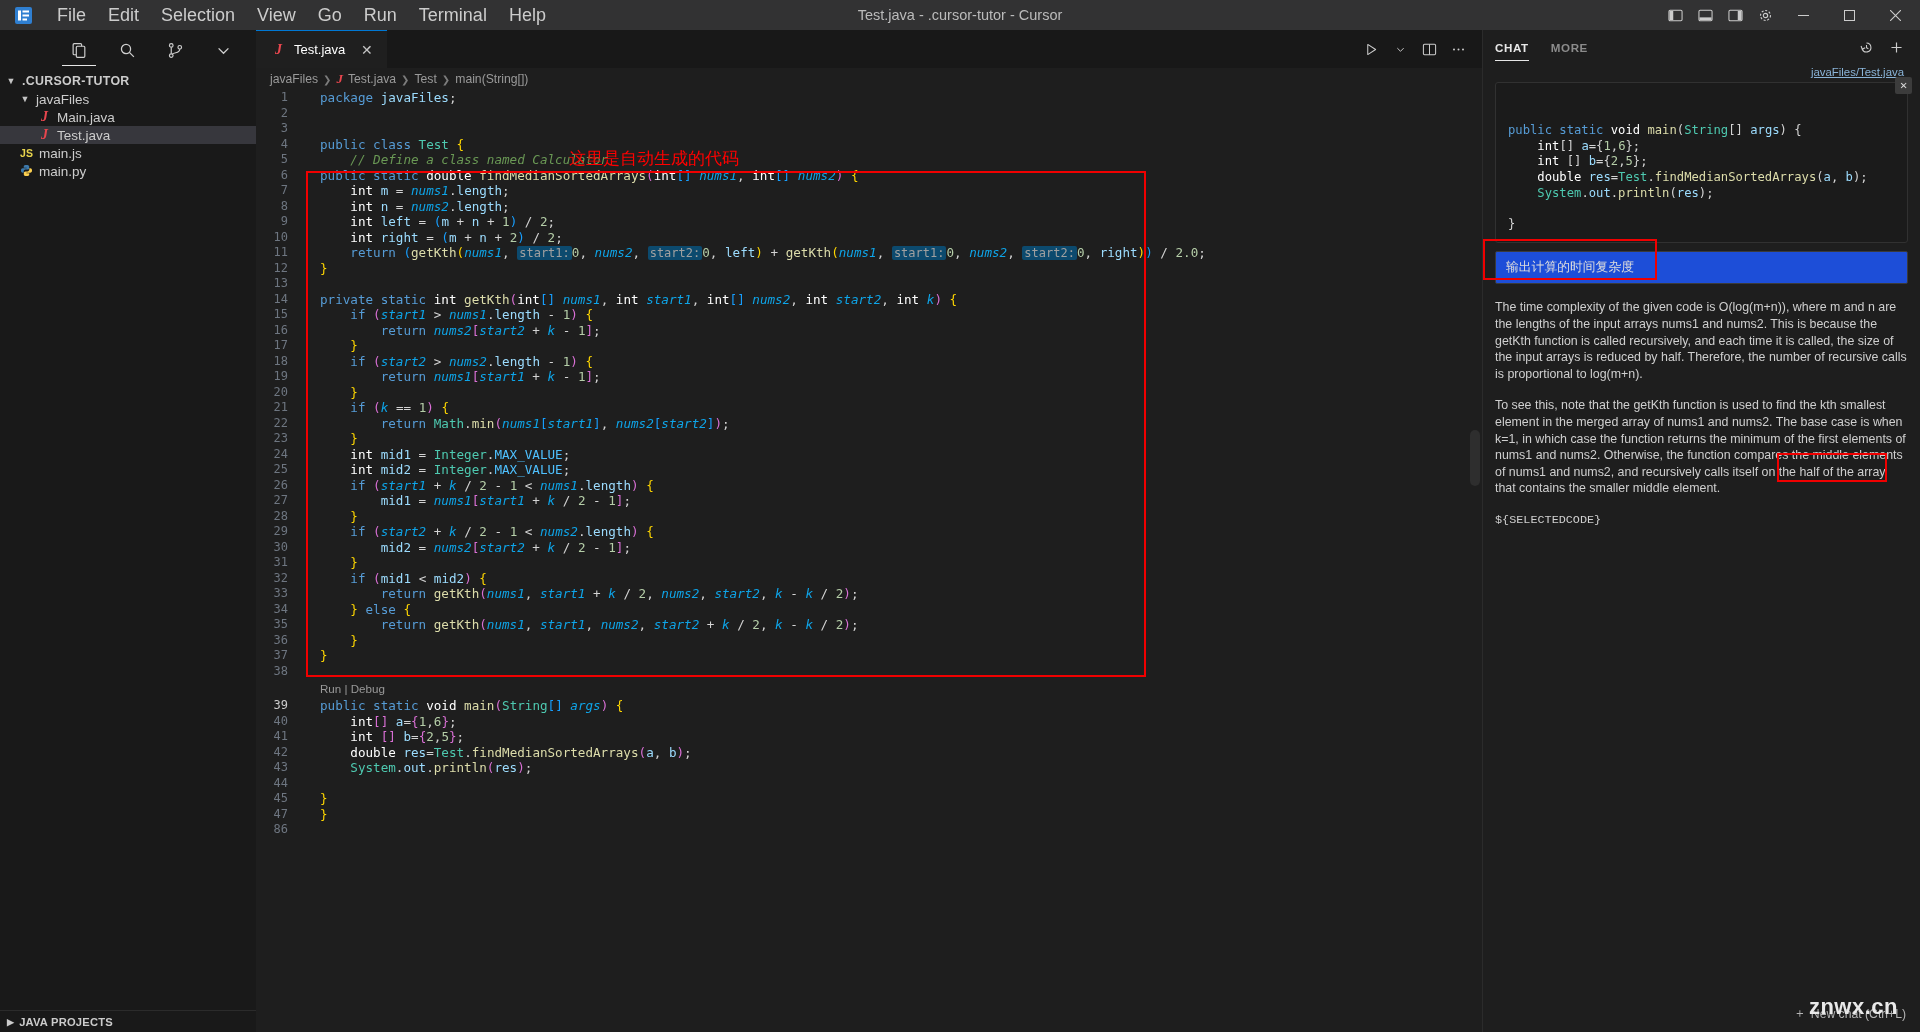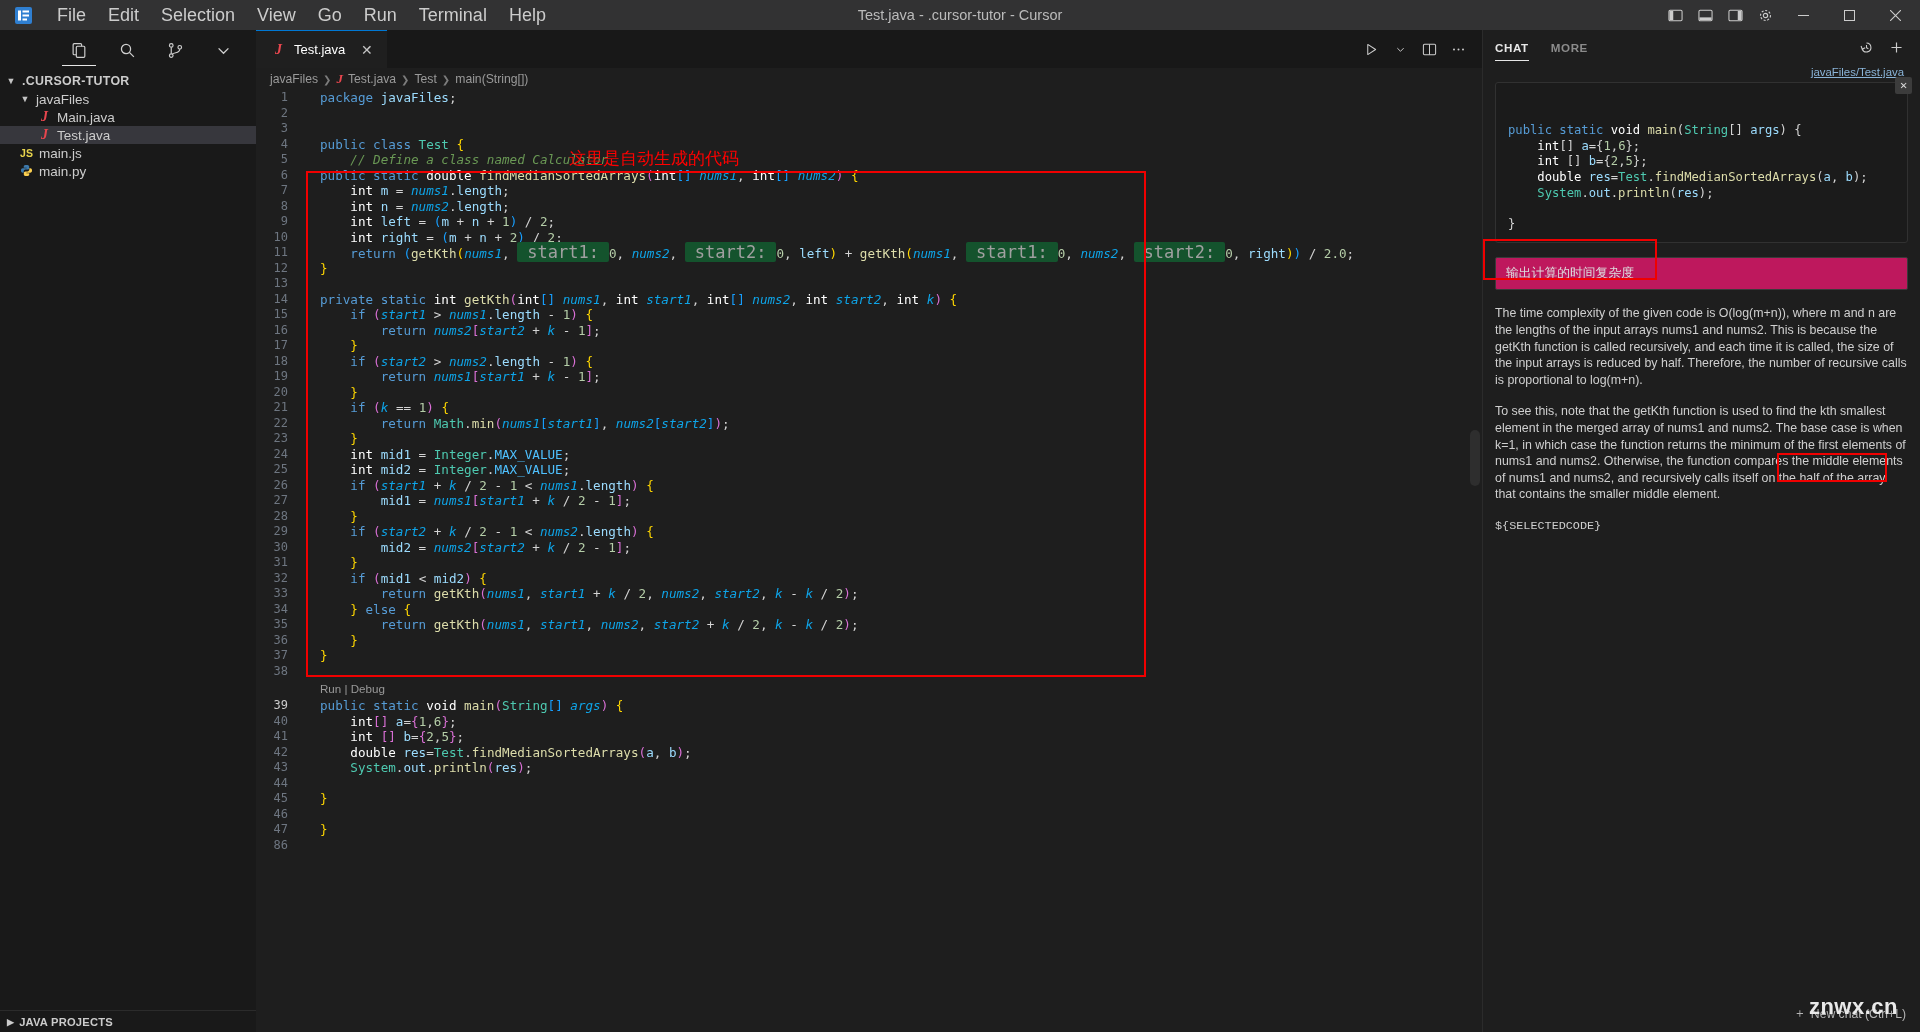--- a/index.html
+++ b/index.html
@@ -89,22 +89,22 @@
   .var  { color: #9cdcfe; }        
   .prm  { color: #0ea5e9; font-style: italic; }  
   .num  { color: #b5cea8; }
   .cmt  { color: #6a9955; font-style: italic; }
   .op   { color: #d4d4d4; }
   .pk1  { color: #ffd700; }        
   .pk2  { color: #da70d6; }        
   .pk3  { color: #179fff; }        
   .const{ color: #4fc1ff; }
   .hint {
-    color: #a0a0a0; background: #14532d; border-radius: 2px; padding: 0 10px;
-    font-size: 17px;
+    color: #a0a0a0; background: #0c4a6e; border-radius: 2px; padding: 0 2px;
+    font-size: 12px;
   }
   .codelens { color: #999999; font-size: 11.6px; font-family:"Liberation Sans",sans-serif; padding-left: 10px; height:19px; display:flex; align-items:center;}
   .codelens span { cursor: pointer; }
 
   
   .annot { position: absolute; border: 2px solid #f00000; pointer-events: none; z-index: 20; }
   .annot-text {
     position:absolute; color:#ff0000; font-family:"DejaVu Sans", sans-serif; font-size: 17px; z-index: 21;
     white-space: nowrap;
   }
@@ -122,21 +122,21 @@
   .chat-body { flex:1; overflow:hidden; padding: 0 12px; position:relative; }
   .chat-fileref { text-align: right; font-size: 11.4px; color: #8ab4d8; padding: 2px 4px 4px 0; text-decoration: underline; }
   .chat-codeblock {
     background: #1b1b1b; border: 1px solid #313131; border-radius: 3px; padding: 9px 12px 10px 12px;
     font-family: "DejaVu Sans Mono", monospace; font-size: 12.2px; line-height: 15.6px; white-space: pre;
     position: relative; color:#d4d4d4;
   }
   .cb-close { position:absolute; top:-6px; right:-5px; width:17px;height:17px;background:#3c3c3c;color:#ddd;
               display:flex;align-items:center;justify-content:center;border-radius:2px;font-size:12px;}
   .chat-usermsg {
-    margin-top: 14px; background: #be185d; border: 1px solid #3a3a3a; border-radius: 2px;
+    margin-top: 8px; background: #1d4ed8; border: 1px solid #3a3a3a; border-radius: 2px;
     padding: 7px 10px; font-size: 12.8px; color: #dcdcdc;
   }
   .chat-para { margin-top: 15px; font-size: 12.4px; line-height: 16.6px; color: #cfcfcf; }
   .chat-mono { font-family: Liberation Mono, monospace; font-size: 11.8px; color:#cfcfcf;}
 
   .chat-input-wrap { flex:none; padding: 6px 14px 0 14px; }
   .chat-input { font-size: 12.4px; color: #7e7e7e; padding: 6px 0 4px 0; }
   .chat-footer { flex:none; display:flex; align-items:center; padding: 4px 14px 10px 14px; font-size: 12.2px; color:#9a9a9a; }
   .chat-newchat { margin-left:auto; display:flex; align-items:center; gap:5px; color:#b4b4b4;}
 
@@ -379,21 +379,20 @@
               <span>Run | Debug</span>
             </div>
 
             <div class="cl"><span class="ln cur">39</span><span class="ctext"><span class="kw">public static</span> <span class="kwp">void</span> <span class="fn">main</span><span class="pk2">(</span><span class="typ">String</span><span class="pk3">[]</span> <span class="prm">args</span><span class="pk2">)</span> <span class="pk1">{</span></span></div>
             <div class="cl"><span class="ln">40</span><span class="ctext">    <span class="kwp">int</span><span class="pk2">[]</span> <span class="var">a</span>=<span class="pk2">{</span><span class="num">1</span>,<span class="num">6</span><span class="pk2">}</span>;</span></div>
             <div class="cl"><span class="ln">41</span><span class="ctext">    <span class="kwp">int</span> <span class="pk2">[]</span> <span class="var">b</span>=<span class="pk2">{</span><span class="num">2</span>,<span class="num">5</span><span class="pk2">}</span>;</span></div>
             <div class="cl"><span class="ln">42</span><span class="ctext">    <span class="kwp">double</span> <span class="var">res</span>=<span class="typ">Test</span>.<span class="fn">findMedianSortedArrays</span><span class="pk2">(</span><span class="var">a</span>, <span class="var">b</span><span class="pk2">)</span>;</span></div>
             <div class="cl"><span class="ln">43</span><span class="ctext">    <span class="typ">System</span>.<span class="var">out</span>.<span class="fn">println</span><span class="pk2">(</span><span class="var">res</span><span class="pk2">)</span>;</span></div>
             <div class="cl"><span class="ln">44</span><span class="ctext"></span></div>
             <div class="cl"><span class="ln">45</span><span class="ctext"><span class="pk1">}</span></span></div>
-            <div class="cl"><span class="ln">46</span><span class="ctext"></span></div>
             <div class="cl"><span class="ln">47</span><span class="ctext"><span class="pk1">}</span></span></div>
             <div class="cl"><span class="ln">86</span><span class="ctext"></span></div>
           </div>
         </div>
 
         <div class="annot" style="left: 50px; top: 81px; width: 840px; height: 506px;"></div>
 
         <div class="annot-text" style="left: 313px; top: 57px;">这里是自动生成的代码</div>
 
         <div class="vscroll"></div>

